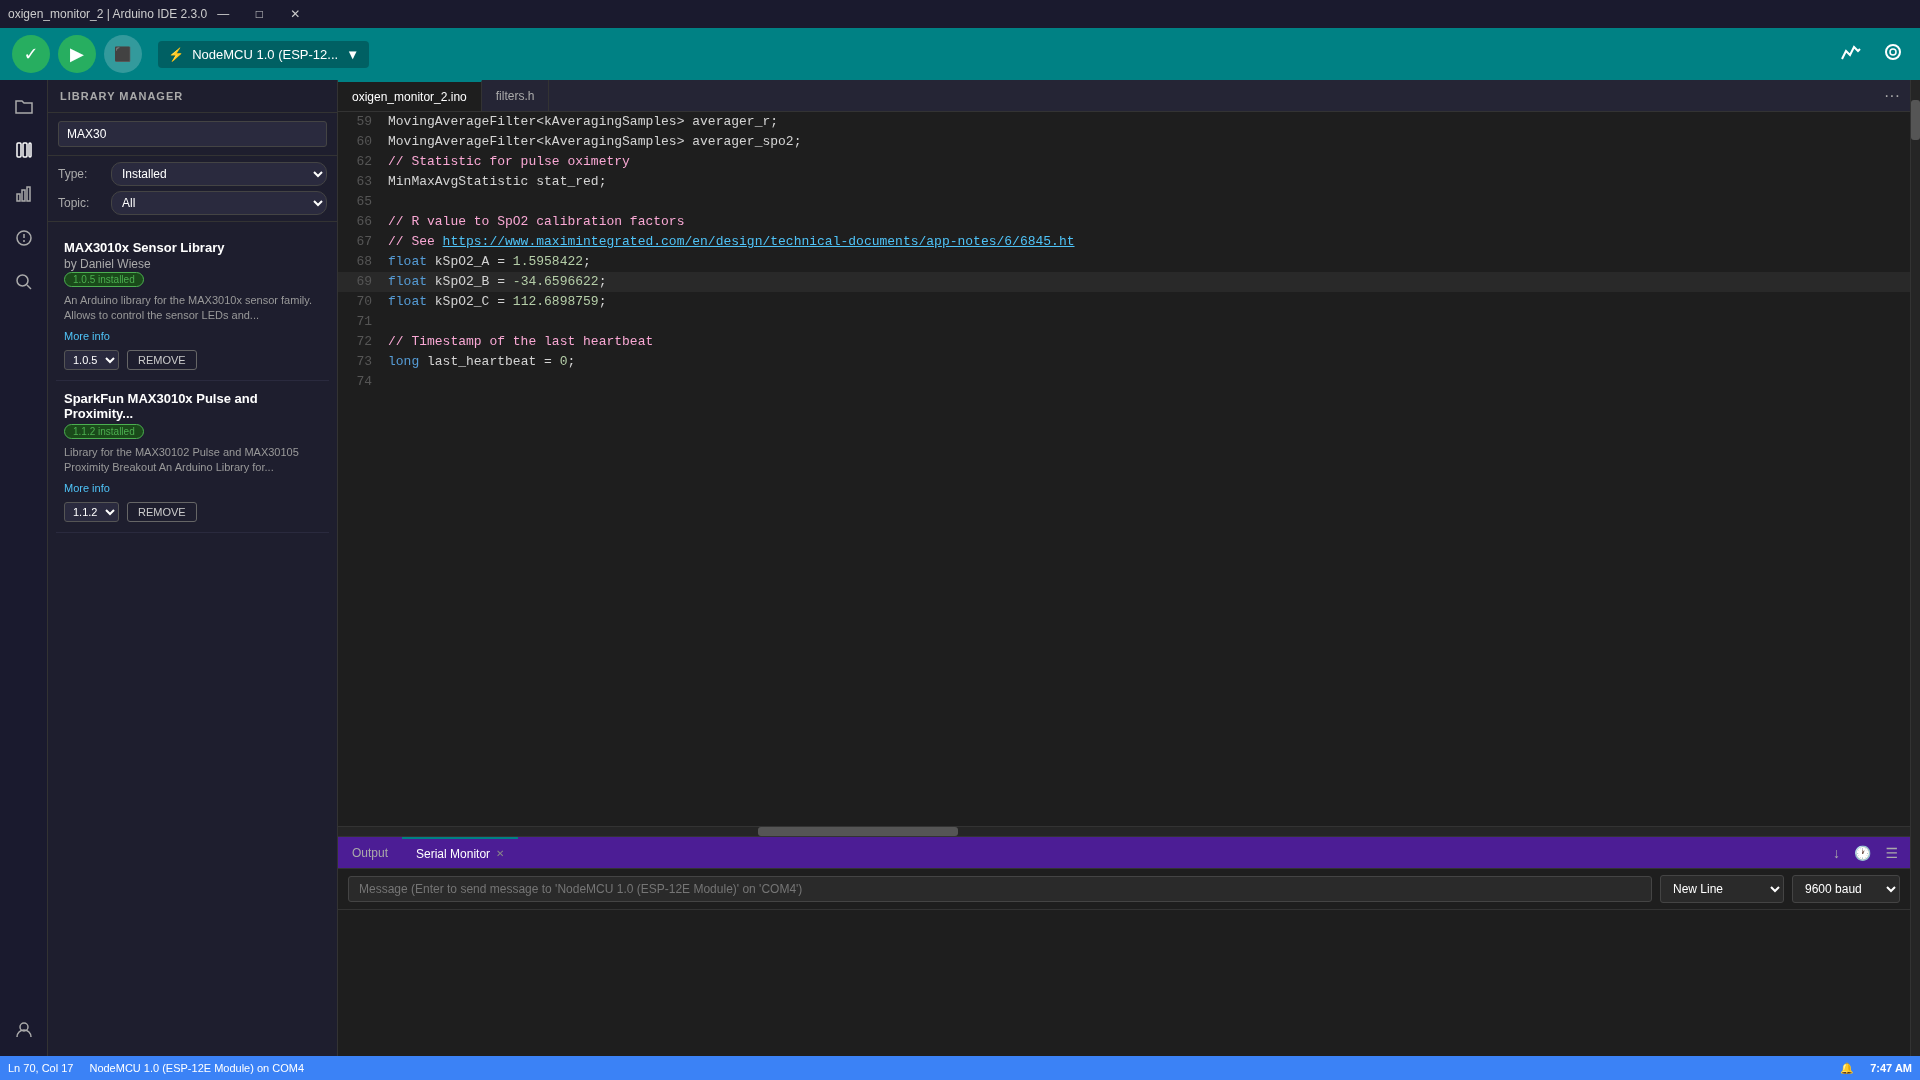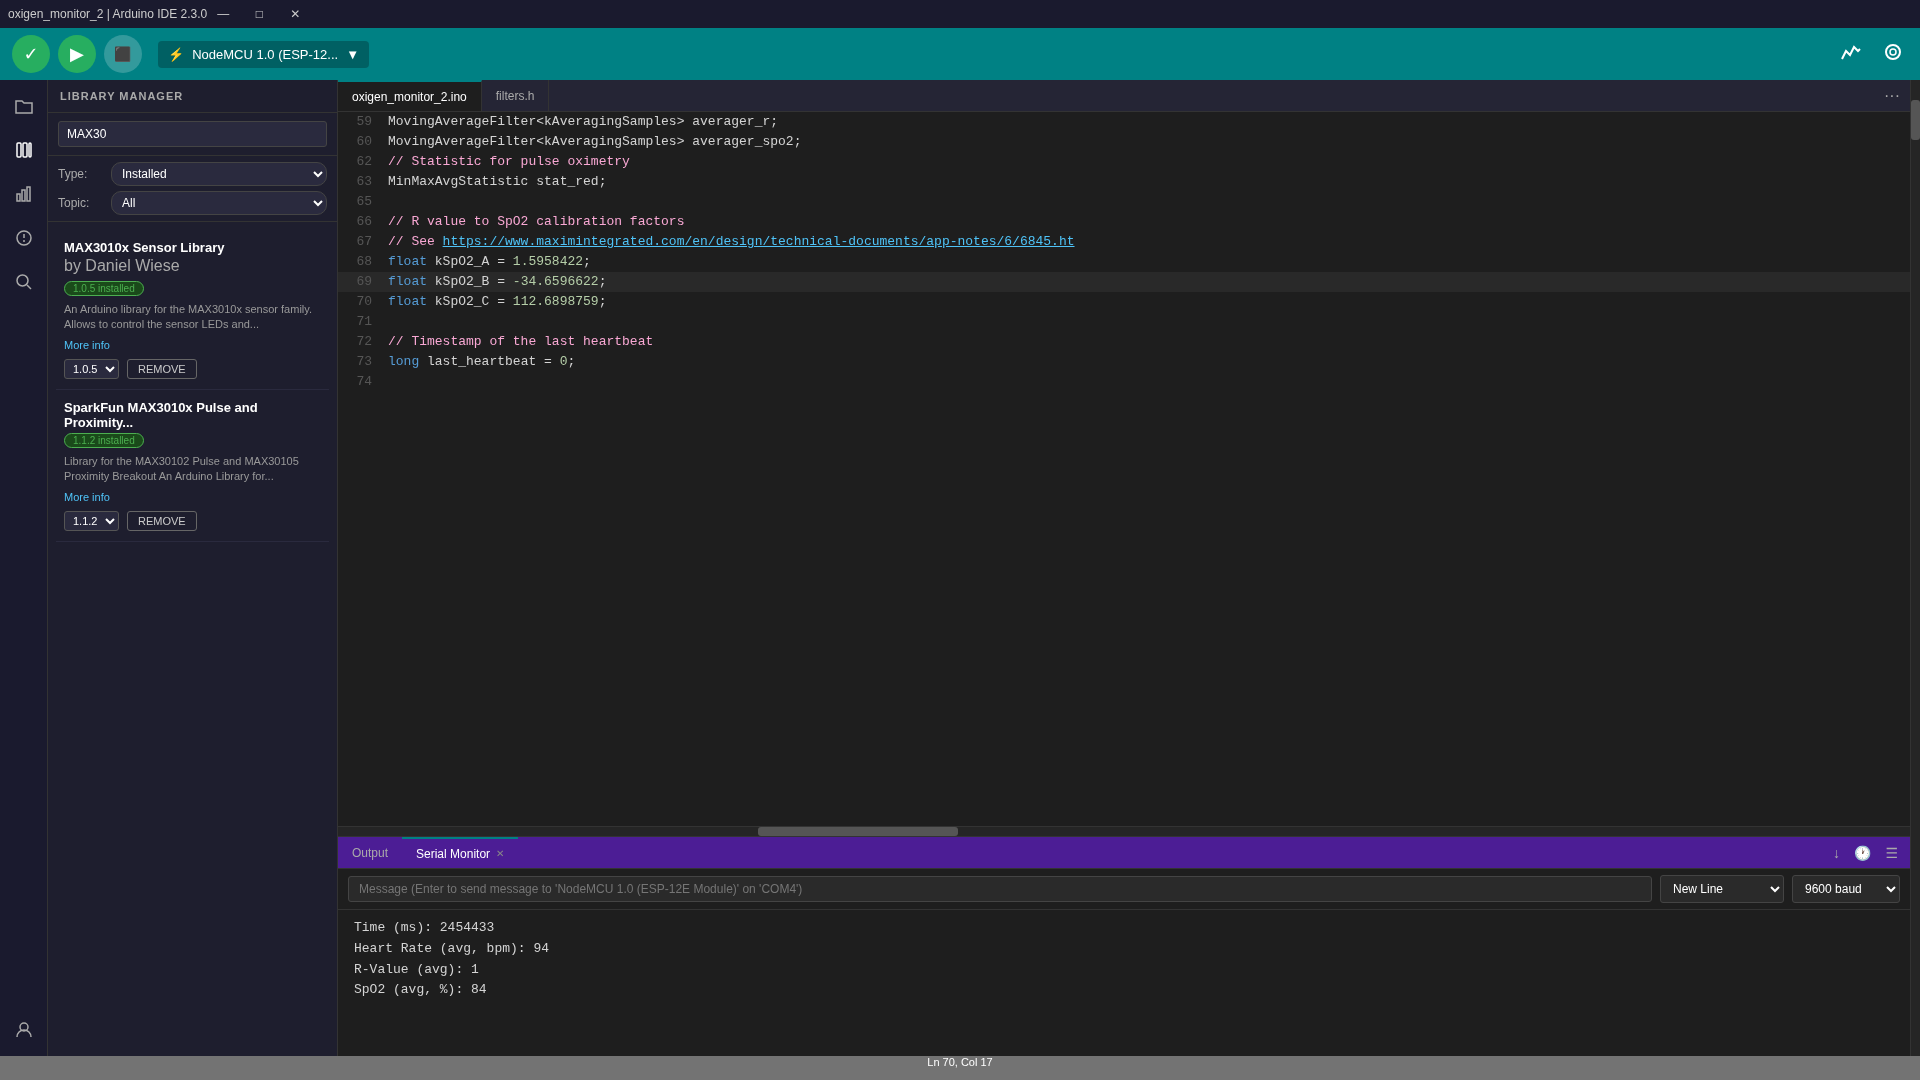--- a/index.html
+++ b/index.html
@@ -156,21 +156,21 @@
     .lib-list {
       flex: 1;
       overflow-y: auto;
       padding: 8px;
     }
     .lib-item {
       padding: 10px 8px;
       border-bottom: 1px solid #2a2a3e;
     }
     .lib-item-title { font-weight: bold; color: white; font-size: 13px; margin-bottom: 2px; }
-    .lib-item-author { color: #aaa; font-size: 16px; margin-bottom: 5px; }
+    .lib-item-author { color: #aaa; font-size: 12px; }
     .lib-item-badge {
       display: inline-block;
       background: #1a4a1a;
       color: #4caf50;
       border: 1px solid #4caf50;
       border-radius: 10px;
       padding: 1px 8px;
       font-size: 10px;
       margin-bottom: 6px;
       text-align: center;
@@ -360,28 +360,27 @@
       width: 10px;
       background: #252525;
       border-left: 1px solid #333;
       display: flex;
       flex-direction: column;
     }
 
     
     #statusbar {
       height: 24px;
-      background: #737373;
-      display: flex;
-      align-items: center;
-      padding: 0 24px;
+      background: #3b82f6;
+      display: flex;
+      align-items: center;
+      padding: 0 8px;
       font-size: 11px;
       color: white;
       gap: 16px;
-      flex-direction: column;
     }
     #statusbar .status-right {
       margin-left: auto;
       display: flex;
       align-items: center;
       gap: 16px;
     }
     #statusbar .time { font-weight: bold; }
   </style>
 </head>
@@ -637,26 +636,20 @@
           <option>No Line Ending</option>
           <option>Carriage Return</option>
           <option>Both NL &amp; CR</option>
         </select>
         <select class="serial-select">
           <option>9600 baud</option>
           <option>115200 baud</option>
         </select>
       </div>
 
-      <div id="serial-output">
-        <div>Time (ms): 2454433</div>
-        <div>Heart Rate (avg, bpm): 94</div>
-        <div>R-Value (avg): 1</div>
-        <div>SpO2 (avg, %): 84</div>
-      </div>
     </div>
 
   </div>
 
   <div id="right-scrollbar">
     <div style="height:40px; background:#555; border-radius:3px; margin-top:20px;"></div>
   </div>
 
 </div>
 

